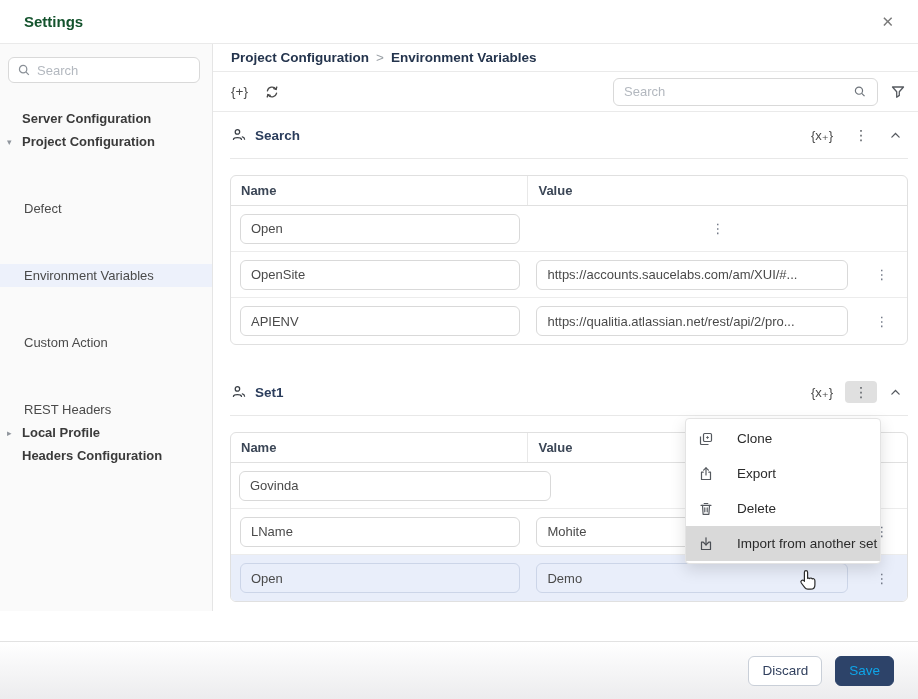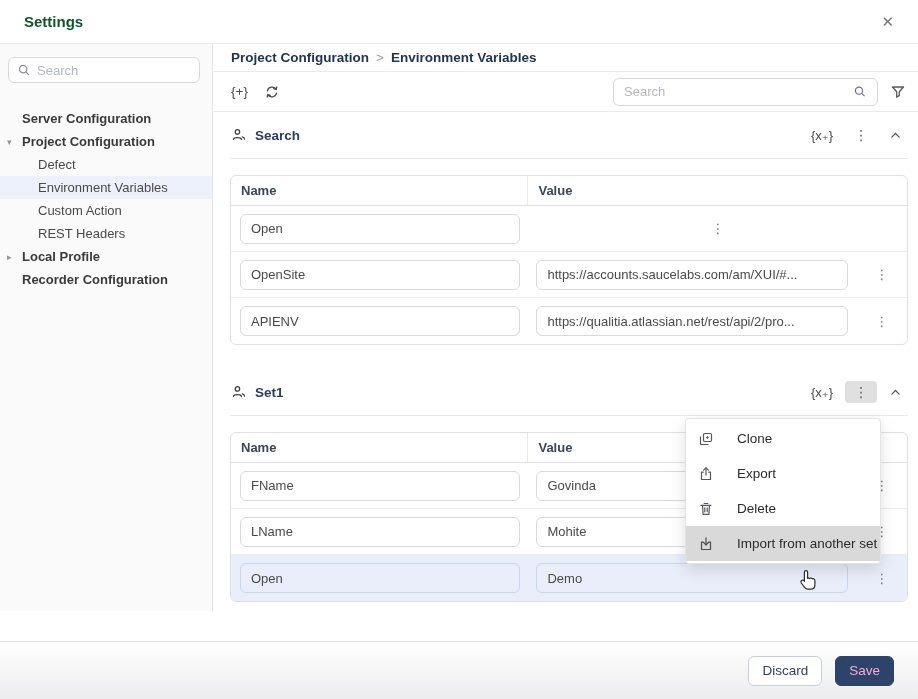--- a/index.html
+++ b/index.html
@@ -17,21 +17,21 @@
 
   
   .sidebar { width: 213px; flex: 0 0 213px; background: #fafafa; border-right: 1px solid #e5e5e5; padding-top: 13px; }
   .search-box { margin: 0 12px 0 8px; height: 26px; background: #fff; border: 1px solid #d9d9d9; border-radius: 6px; display: flex; align-items: center; padding: 0 8px; gap: 6px; }
   .search-box svg { flex: 0 0 auto; }
   .search-box input { border: none; outline: none; background: transparent; font-size: 13px; color: #333; width: 100%; font-family: inherit; }
   input::placeholder { color: #b3b8bf; }
   .nav { margin-top: 24px; }
   .nav-item { height: 23px; display: flex; align-items: center; font-size: 13px; color: #4a4a4a; position: relative; padding-left: 22px; cursor: pointer; }
   .nav-item.bold { font-weight: 700; color: #3a3a3a; }
-  .nav-item.child { padding-left: 38px; }
+  .nav-item.child { padding-left: 24px; margin-top: 44px; }
   .nav-item.selected { background: #edf1fb; }
   .caret { position: absolute; left: 7px; font-size: 9px; color: #8f959d; }
 
   
   .main { flex: 1; display: flex; flex-direction: column; min-width: 0; background: #fff; }
   .breadcrumb { height: 28px; flex: 0 0 28px; display: flex; align-items: center; padding: 0 18px; border-bottom: 1px solid #eaeaea; font-size: 13.5px; font-weight: 700; color: #24344d; gap: 7px; }
   .crumb-sep { color: #9aa0a6; font-weight: 400; }
   .crumb { cursor: pointer; }
 
   .toolbar { height: 40px; flex: 0 0 40px; display: flex; align-items: center; padding: 0 12px 0 18px; border-bottom: 1px solid #eaeaea; }
@@ -70,21 +70,21 @@
   .context-menu { position: absolute; left: 685px; top: 418px; width: 196px; background: #fff; border: 1px solid #e3e3e3; border-radius: 4px; box-shadow: 0 6px 16px rgba(0,0,0,.13); padding: 2px 0; z-index: 10; }
   .menu-item { display: flex; align-items: center; gap: 23px; height: 35px; padding: 0 12px; font-size: 13.5px; color: #2b2b2b; cursor: pointer; white-space: nowrap; }
   .menu-item.highlight { background: #d9d9d9; }
   .menu-item svg { flex: 0 0 auto; }
 
   .cursor-glyph { position: absolute; left: 798px; top: 568px; z-index: 11; pointer-events: none; }
 
   
   .dlg-footer { height: 58px; flex: 0 0 58px; border-top: 1px solid #e2e2e2; background: linear-gradient(180deg, #ffffff 0%, #ececee 100%); display: flex; align-items: center; justify-content: flex-end; padding: 0 24px; gap: 13px; margin-top: 30px; }
   .btn-discard { height: 30px; padding: 0 13px; background: #fff; border: 1px solid #c9cfd8; border-radius: 6px; font-size: 13.5px; color: #31405e; cursor: pointer; font-family: inherit; }
-  .btn-save { height: 30px; padding: 0 13px; background: #2d4369; border: 1px solid #2d4369; border-radius: 6px; font-size: 13.5px; color: #f9a8d4; cursor: pointer; font-family: inherit; }
+  .btn-save { height: 30px; padding: 0 13px; background: #2d4369; border: 1px solid #2d4369; border-radius: 6px; font-size: 13.5px; color: #0ea5e9; cursor: pointer; font-family: inherit; }
 
   svg { display: block; }
 </style>
 </head>
 <body>
 
 <div class="dialog">
 
   <div class="dlg-header">
     <div class="dlg-title">Settings</div>
@@ -119,21 +119,21 @@
             <span>Custom Action</span>
           </div>
         <div class="nav-item child">
             <span>REST Headers</span>
           </div>
         <div class="nav-item bold">
             <span class="caret">▸</span>
             <span>Local Profile</span>
           </div>
         <div class="nav-item bold">
-            <span>Recorder Configuration</span>
+            <span>Headers Configuration</span>
           </div>
       </div>
     </div>
 
     <div class="main">
       <div class="breadcrumb">
         <span class="crumb">Project Configuration</span>
         <span class="crumb-sep">&gt;</span>
         <span class="crumb">Environment Variables</span>
       </div>
@@ -236,21 +236,20 @@
           </div>
         </div>
 
         <div class="var-table">
           <div class="t-header">
             <div class="hcell h-name">Name</div>
             <div class="hcell h-value">Value</div>
             <div class="hcell h-actions"></div>
           </div>
           <div class="t-row">
-            <div class="cell-name"><input class="row-input" value="FName" style=""></div>
             <div class="cell-value"><input class="row-input" value="Govinda" style=""></div>
             <div class="cell-actions">
                 <button class="row-kebab"><span>⋮</span></button>
               </div>
           </div>
           <div class="t-row">
             <div class="cell-name"><input class="row-input" value="LName" style=""></div>
             <div class="cell-value"><input class="row-input" value="Mohite" style=""></div>
             <div class="cell-actions">
                 <button class="row-kebab"><span>⋮</span></button>

